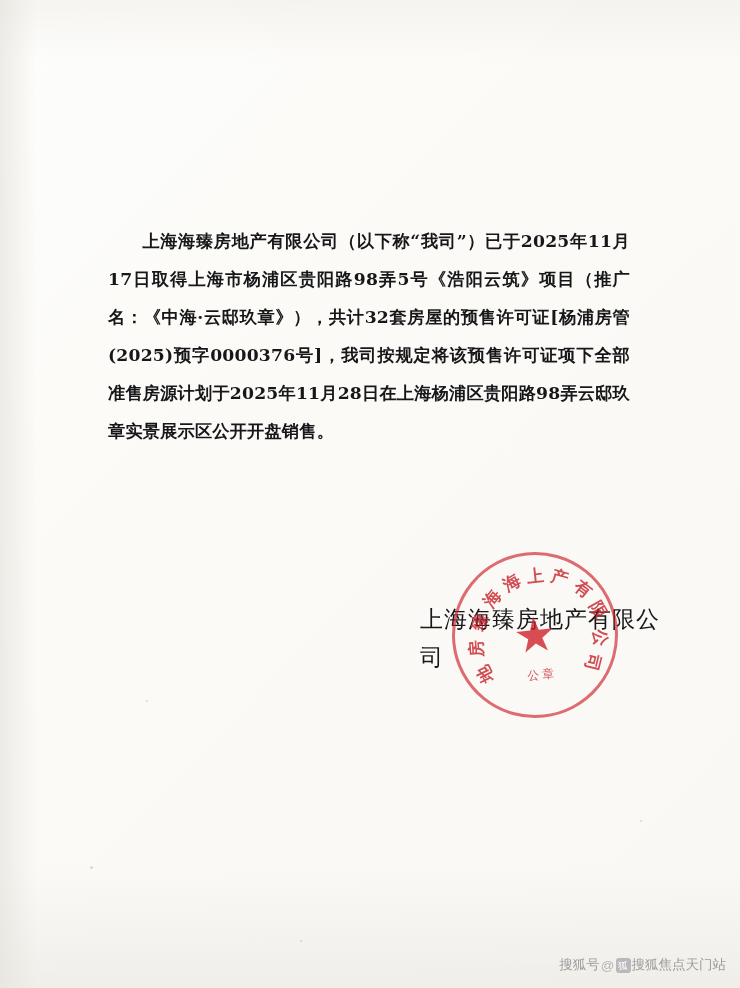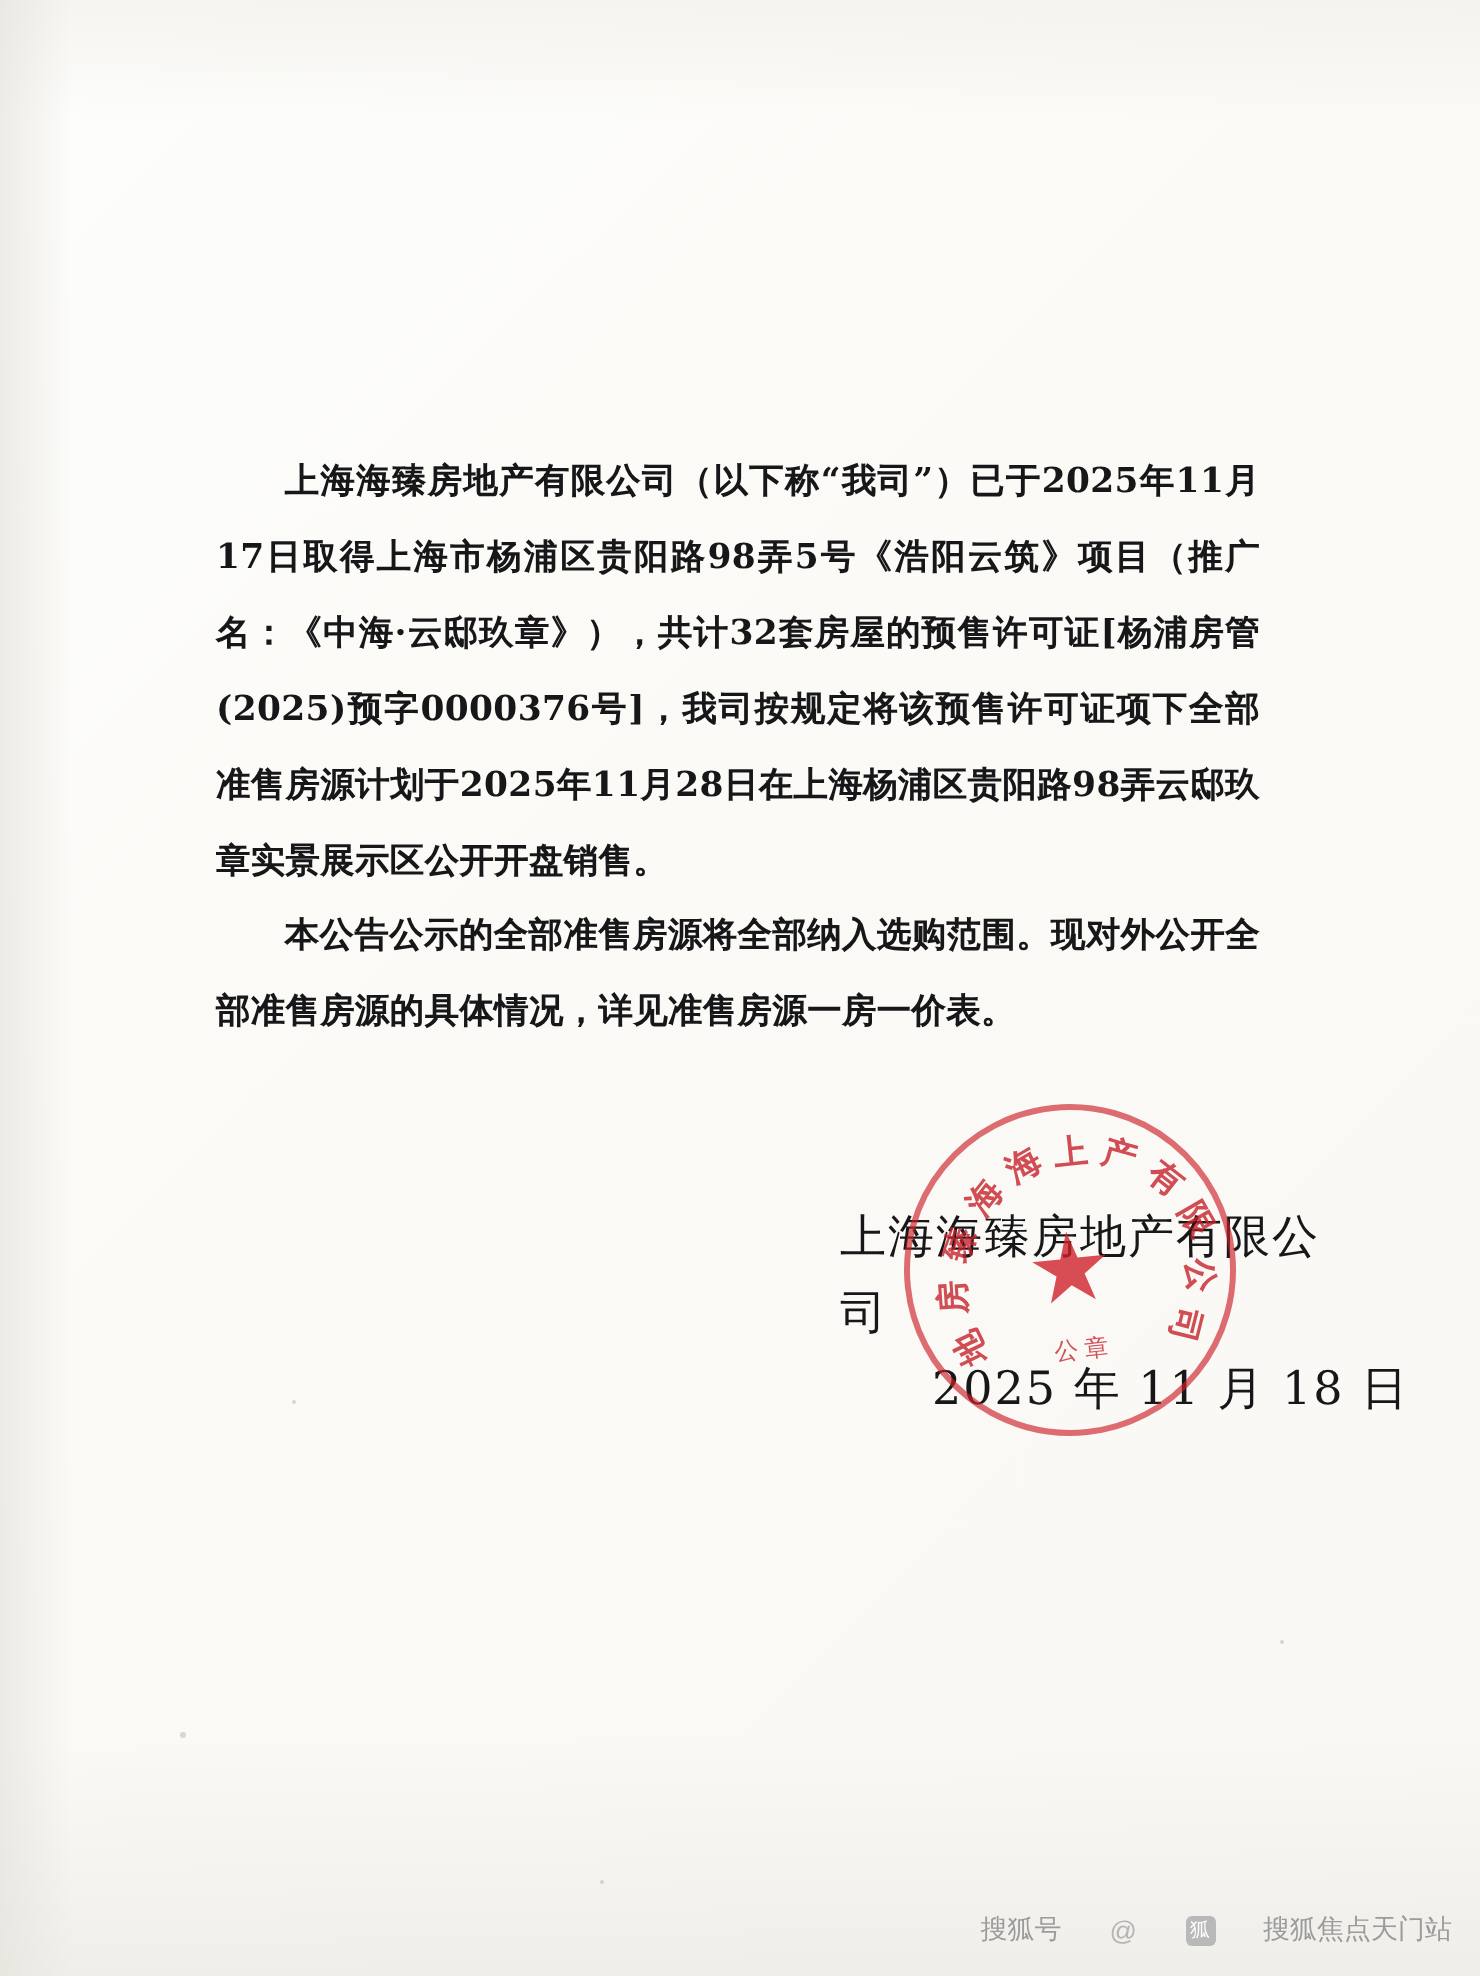--- a/index.html
+++ b/index.html
@@ -139,21 +139,21 @@
     opacity: 0.85;
     font-family: "DejaVu Serif", "Liberation Serif", serif;
   }
 
   .watermark {
     position: absolute;
     right: 14px;
     bottom: 14px;
     display: flex;
     align-items: center;
-    gap: 24px;
+    gap: 1px;
     color: #9b9b9b;
     font-size: 13.5px;
     font-family: "Liberation Sans", sans-serif;
   }
   .wm-logo {
     display: inline-flex;
     align-items: center;
     justify-content: center;
     width: 15px;
     height: 15px;
@@ -184,25 +184,23 @@
   <div class="paper-shade-bottom"></div>
 
   <div class="speckle" style="left:90px;  top:866px; width:3px;  height:3px;"></div>
   <div class="speckle" style="left:146px; top:700px; width:2px;  height:2px;"></div>
   <div class="speckle" style="left:640px; top:820px; width:2px;  height:2px;"></div>
   <div class="speckle" style="left:300px; top:940px; width:2px;  height:2px;"></div>
 
 
   <div class="body-block para-1 indent">上海海臻房地产有限公司（以下称“我司”）已于2025年11月17日取得上海市杨浦区贵阳路98弄5号《浩阳云筑》项目（推广名：《中海·云邸玖章》），共计32套房屋的预售许可证[杨浦房管(2025)预字0000376号]，我司按规定将该预售许可证项下全部准售房源计划于2025年11月28日在上海杨浦区贵阳路98弄云邸玖章实景展示区公开开盘销售。</div>
 
-  <div class="body-block para-2 indent">本公告公示的全部准售房源将全部纳入选购范围。现对外公开全部准售房源的具体情况，详见准售房源一房一价表。</div>
 
   <div class="sign-block sign-company">上海海臻房地产有限公司</div>
 
-  <div class="sign-block sign-date">2025 年 11 月 18 日</div>
 
   <div class="seal">
     <div class="seal-inner-text">
       <span class="seal-char" style="left:78px;  top:10px;  transform: rotate(0deg);">上</span>
       <span class="seal-char" style="left:54px;  top:14px;  transform: rotate(-24deg);">海</span>
       <span class="seal-char" style="left:33px;  top:28px;  transform: rotate(-46deg);">海</span>
       <span class="seal-char" style="left:18px;  top:50px;  transform: rotate(-66deg);">臻</span>
       <span class="seal-char" style="left:12px;  top:76px;  transform: rotate(-88deg);">房</span>
       <span class="seal-char" style="left:18px;  top:102px; transform: rotate(-110deg);">地</span>
       <span class="seal-char" style="left:102px; top:14px;  transform: rotate(22deg);">产</span>

